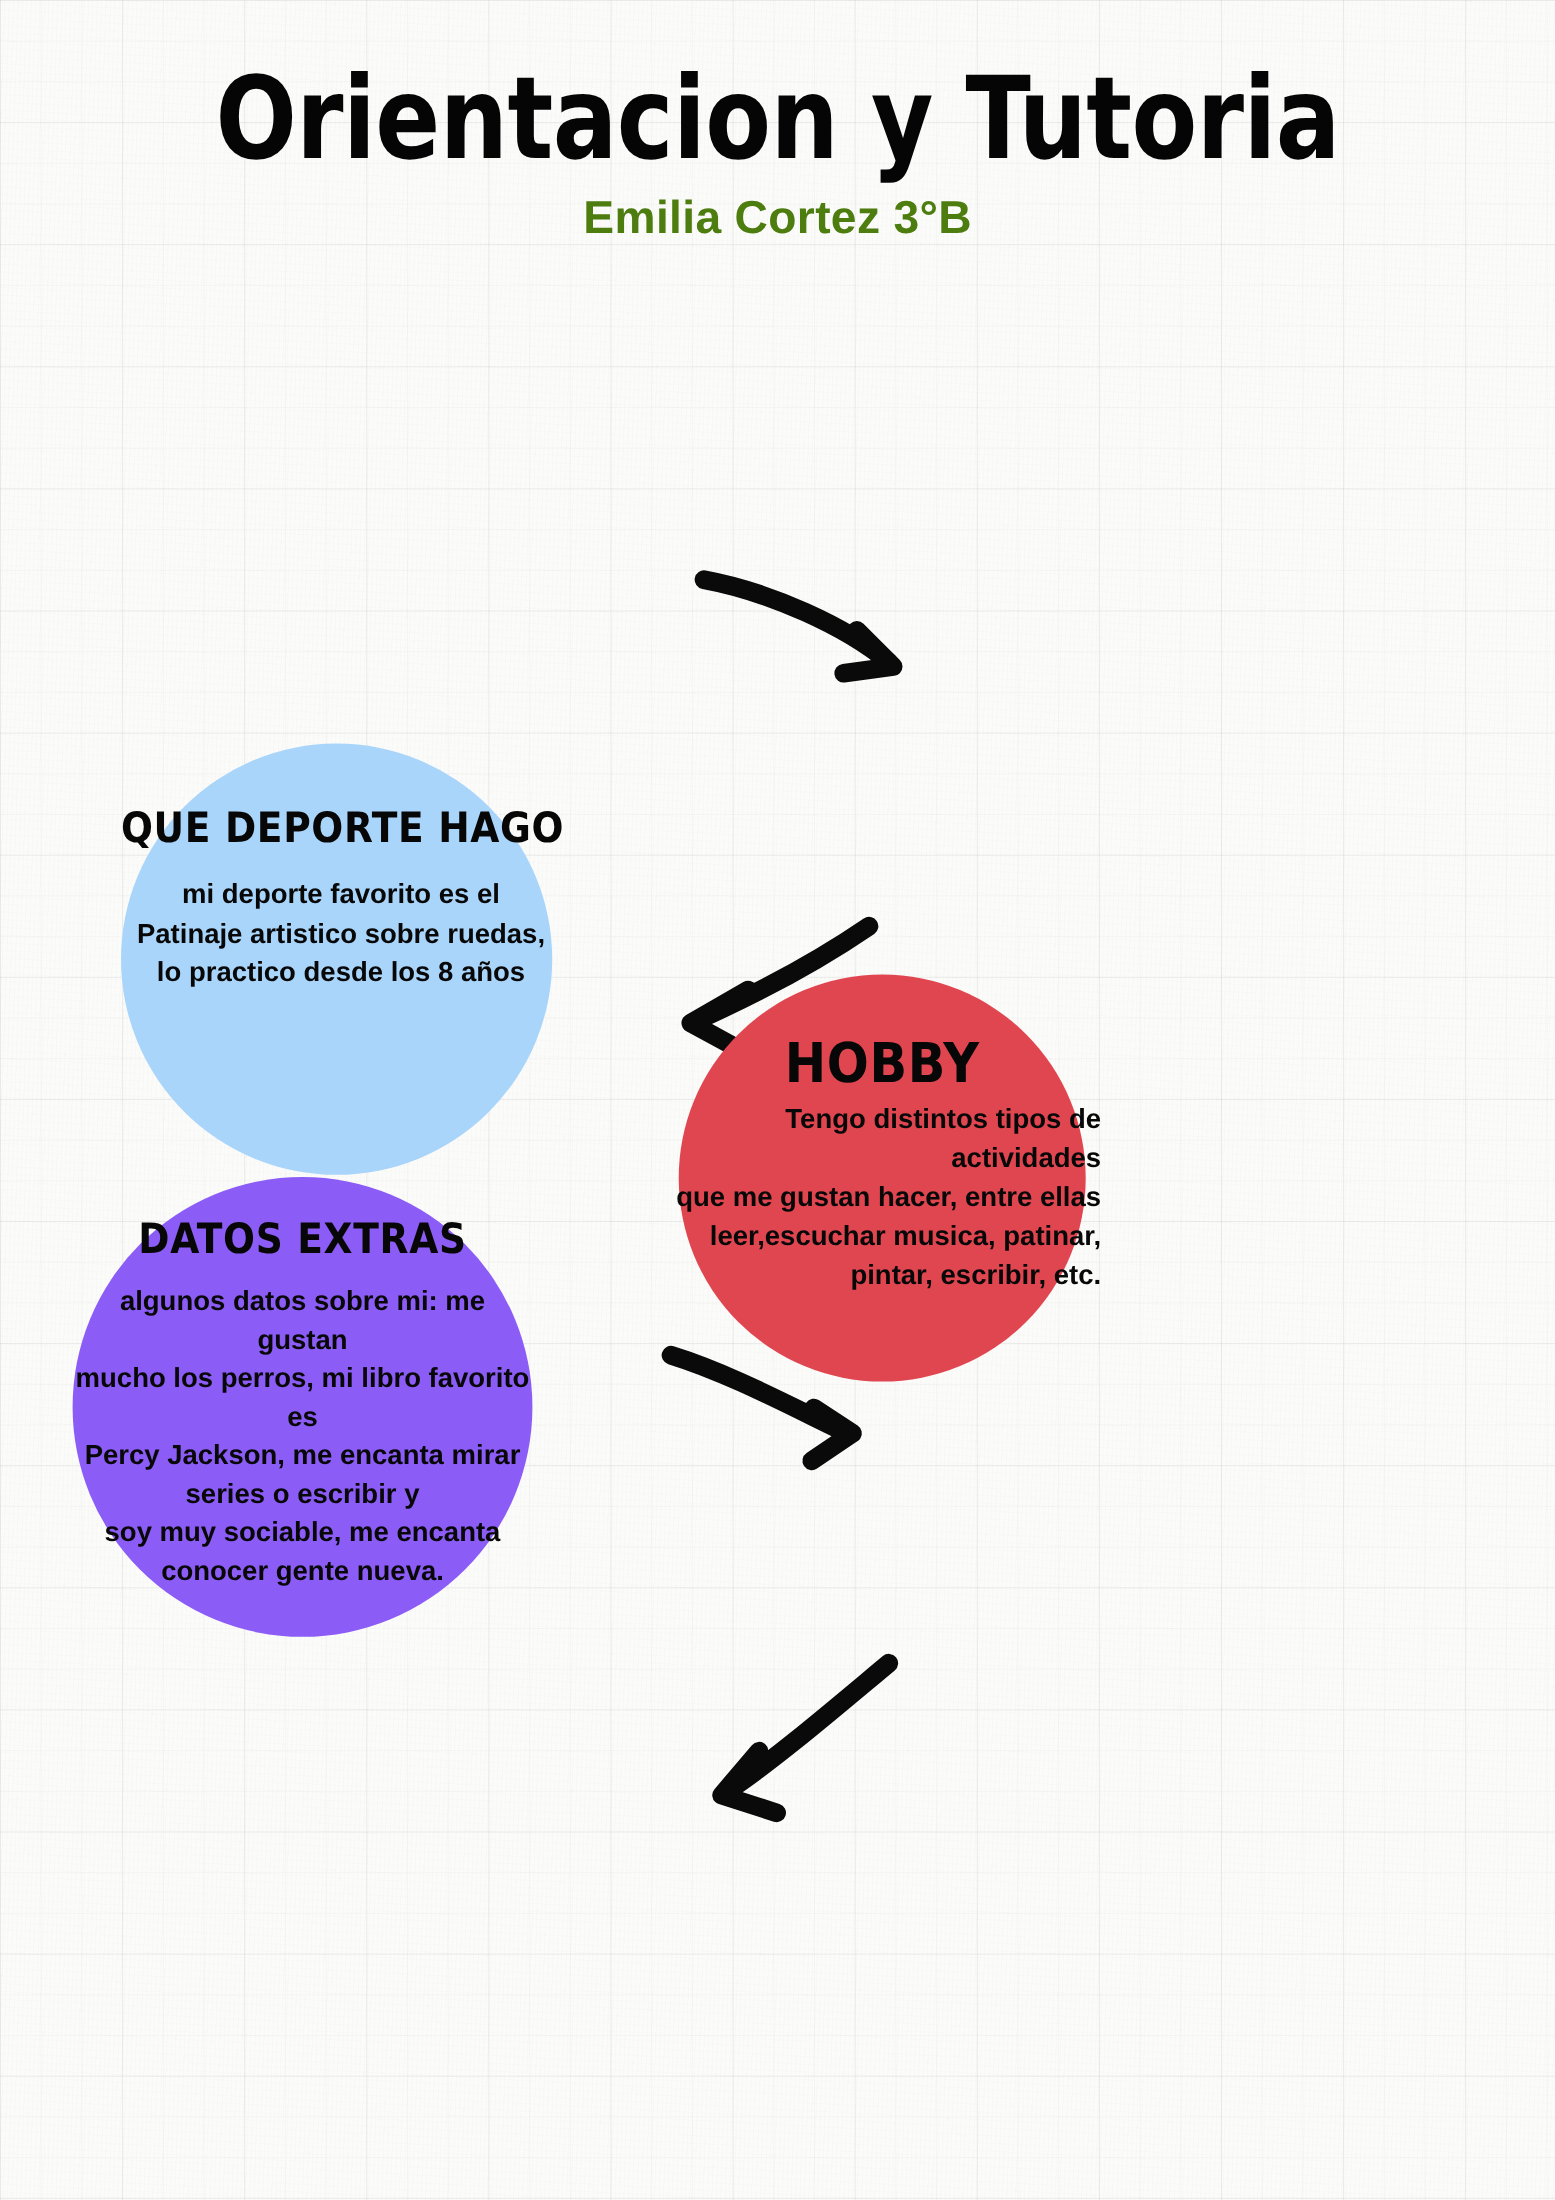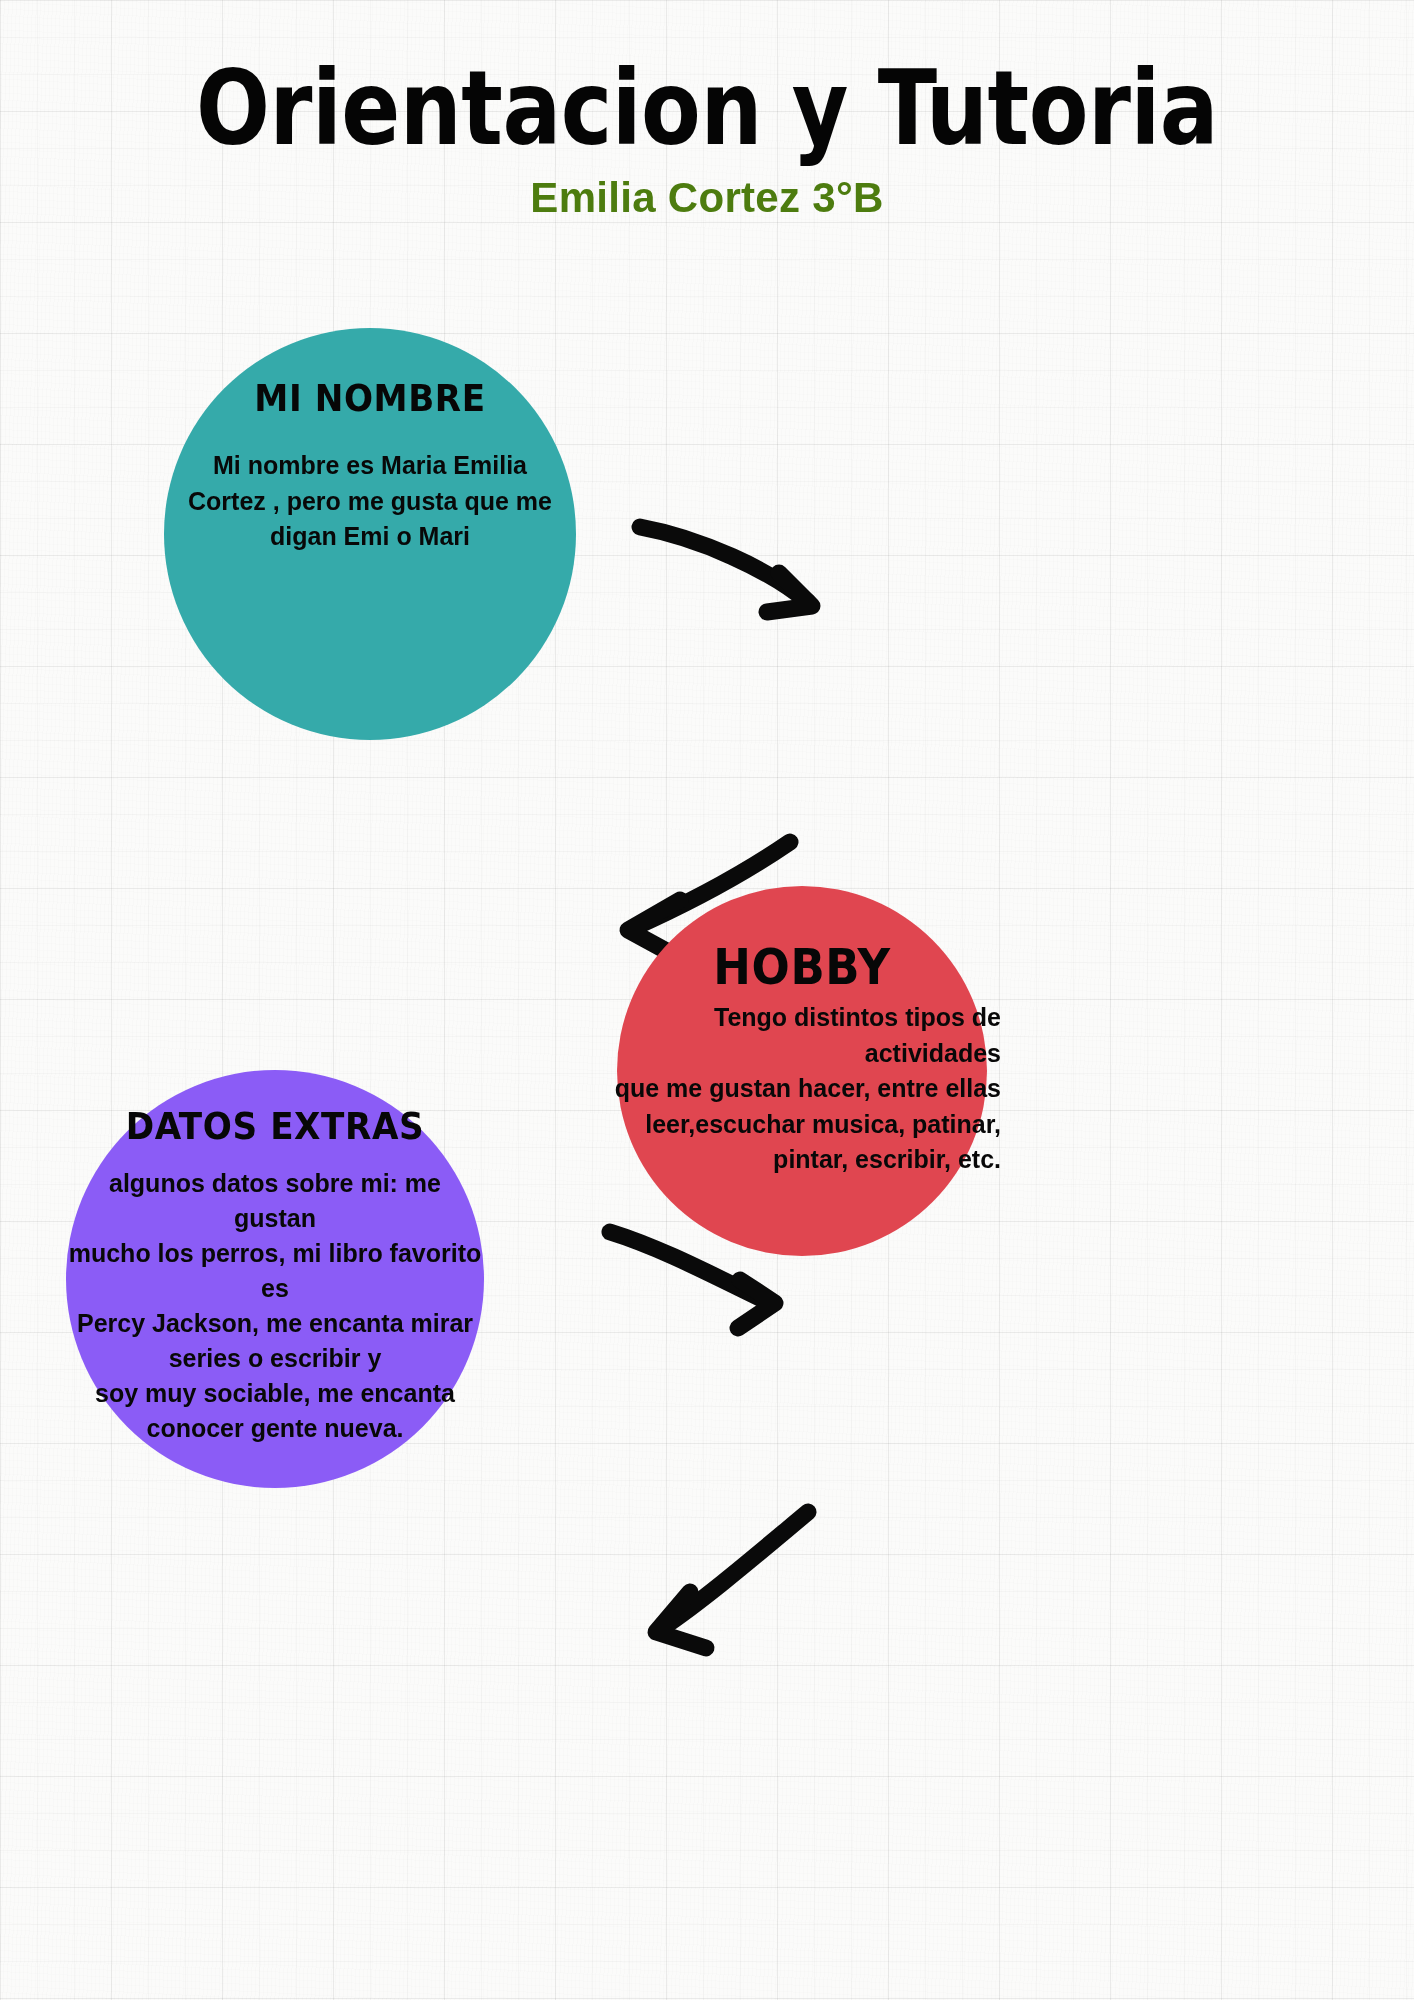--- a/index.html
+++ b/index.html
@@ -183,32 +183,32 @@
       <path d="M 610 1232 C 662 1248, 718 1278, 768 1302" fill="none" stroke="#0a0a0a" stroke-width="17" stroke-linecap="round"></path>
       <path d="M 740 1280 L 775 1303 L 738 1328" fill="none" stroke="#0a0a0a" stroke-width="17" stroke-linecap="round" stroke-linejoin="round"></path>
     </g>
 
     <g>
       <path d="M 808 1512 C 760 1552, 704 1600, 662 1628" fill="none" stroke="#0a0a0a" stroke-width="17" stroke-linecap="round"></path>
       <path d="M 690 1592 L 656 1632 L 706 1648" fill="none" stroke="#0a0a0a" stroke-width="17" stroke-linecap="round" stroke-linejoin="round"></path>
     </g>
   </svg>
 
-  <div class="bubble" id="bubble-nombre">
+
+
+  <div class="bubble" id="bubble-deporte">
     <div class="bubble-inner heading-wrap">
-      <span class="bubble-heading">MI NOMBRE</span>
+      <span class="bubble-heading">QUE DEPORTE HAGO</span>
     </div>
     <div class="bubble-inner body-wrap">
-      <div class="bubble-body">Mi  nombre es Maria Emilia
-Cortez , pero me gusta que me
-digan Emi o Mari</div>
-    </div>
-  </div>
-
-
+      <div class="bubble-body">mi deporte favorito es el
+Patinaje artistico sobre ruedas,
+lo practico desde los 8 años</div>
+    </div>
+  </div>
 
   <div class="bubble" id="bubble-hobby">
     <div class="bubble-inner heading-wrap">
       <span class="bubble-heading">HOBBY</span>
     </div>
     <div class="bubble-inner body-wrap">
       <div class="bubble-body">Tengo distintos tipos de
 actividades
 que me gustan hacer, entre ellas
 leer,escuchar musica, patinar,

